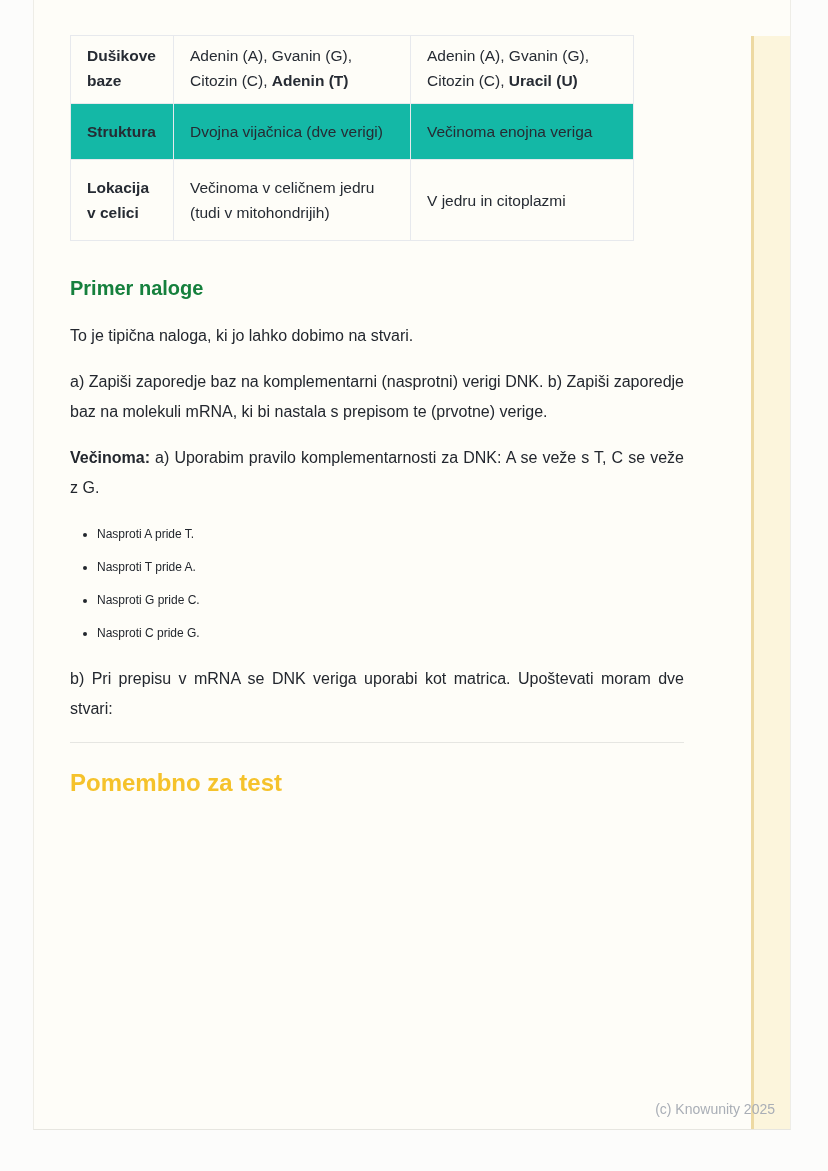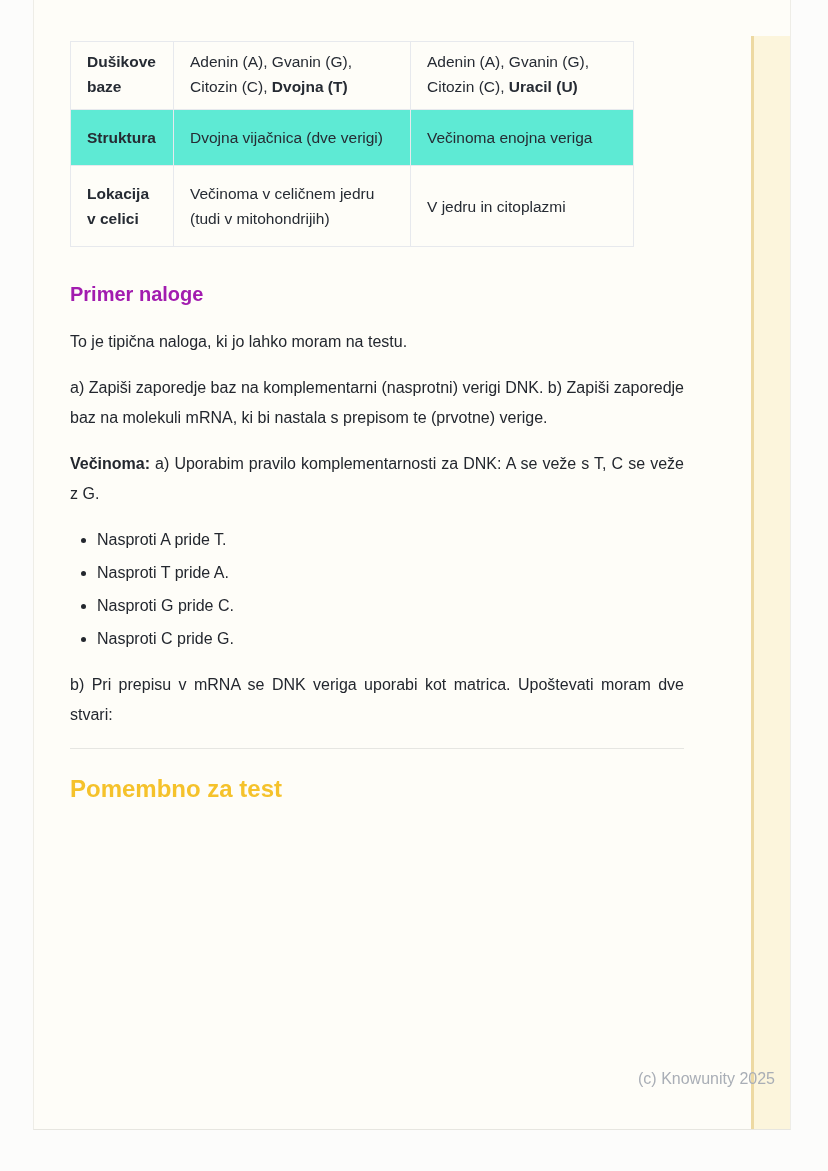--- a/index.html
+++ b/index.html
@@ -22,49 +22,49 @@
   .stripe {
     position: absolute;
     top: 36px; right: 0; bottom: 0;
     width: 39px;
     background: #fcf5dc;
     border-left: 3px solid #edd9a2;
     z-index: 1;
   }
   .content {
     position: absolute;
-    left: 36px; top: 8px;
+    left: 36px; top: 2px;
     width: 614px;
     z-index: 2;
     color: #23272e;
   }
   table.cmp {
     border-collapse: collapse;
     table-layout: fixed;
     margin-top: 33px;
     width: 563px;
     font-size: 15.5px;
     color: #262b33;
   }
   table.cmp td {
     border: 1px solid #e7e9ed;
     padding: 15px 16px;
     line-height: 25px;
     vertical-align: middle;
     background: transparent;
   }
-  table.cmp tr.striped td { background: #5eead4; }
+  table.cmp tr.striped td { background: #14b8a6; }
   table.cmp tr.first td { padding-top: 7px; padding-bottom: 10px; }
   td.prop { font-weight: bold; }
   .col-prop { width: 103px; }
   .col-dnk  { width: 237px; }
   .col-rnk  { width: 223px; }
 
   h3.gold {
-    color: #a21caf;
+    color: #15803d;
     font-size: 20px;
     font-weight: bold;
     margin: 35px 0 21px 0;
     line-height: 24px;
   }
   h2.gold {
     color: #f5c22b;
     font-size: 24px;
     font-weight: bold;
     margin: 26px 0 12px 0;
@@ -90,43 +90,43 @@
     -webkit-box-decoration-break: clone;
     box-decoration-break: clone;
     line-height: 30px;
     white-space: normal;
   }
   ul.rules, ul.note {
     margin: 16px 0;
     padding-left: 27px;
   }
   ul.rules li, ul.note li {
-    font-size: 16px;
+    font-size: 12px;
     line-height: 30px;
     margin: 3px 0;
   }
   ol.steps {
     margin: 14px 0;
     padding-left: 24px;
   }
   ol.steps li {
     font-size: 16px;
     line-height: 30px;
     margin: 6px 0;
   }
   hr.divider {
     border: none;
     border-top: 1px solid #e6e6e2;
     margin: 18px 0 24px 0;
   }
   .watermark {
     position: absolute;
     right: 15px;
-    top: 1070px;
-    font-size: 16px;
+    top: 1101px;
+    font-size: 14px;
     color: #a9aeb6;
     z-index: 3;
   }
 </style>
 </head>
 <body>
 
 <div class="page">
   <div class="stripe"></div>
 
@@ -134,39 +134,39 @@
 
     <table class="cmp">
       <colgroup>
         <col class="col-prop">
           <col class="col-dnk">
           <col class="col-rnk">
       </colgroup>
       <tbody>
         <tr class="first">
           <td class="prop">Dušikove baze</td>
-          <td><span>Adenin (A), Gvanin (G), Citozin (C), </span><strong>Dvojna (T)</strong></td>
+          <td><span>Adenin (A), Gvanin (G), Citozin (C), </span><strong>Adenin (T)</strong></td>
           <td><span>Adenin (A), Gvanin (G), Citozin (C), </span><strong>Uracil (U)</strong></td>
         </tr>
         <tr class="striped">
           <td class="prop">Struktura</td>
           <td>Dvojna vijačnica (dve verigi)</td>
           <td>Večinoma enojna veriga</td>
         </tr>
         <tr>
           <td class="prop">Lokacija v celici</td>
           <td>Večinoma v celičnem jedru (tudi v mitohondrijih)</td>
           <td>V jedru in citoplazmi</td>
         </tr>
       </tbody>
     </table>
 
     <h3 class="gold">Primer naloge</h3>
 
-    <p class="left">To je tipična naloga, ki jo lahko moram na testu.</p>
+    <p class="left">To je tipična naloga, ki jo lahko dobimo na stvari.</p>
 
 
     <p class="it">a) Zapiši zaporedje baz na komplementarni (nasprotni) verigi DNK. b) Zapiši zaporedje baz na molekuli mRNA, ki bi nastala s prepisom te (prvotne) verige.</p>
 
     <p><strong>Večinoma:</strong><span class="it"> a) Uporabim pravilo komplementarnosti za DNK: A se veže s T, C se veže z G.</span></p>
 
     <ul class="rules">
       <li>Nasproti A pride T.</li>
       <li>Nasproti T pride A.</li>
       <li>Nasproti G pride C.</li>

